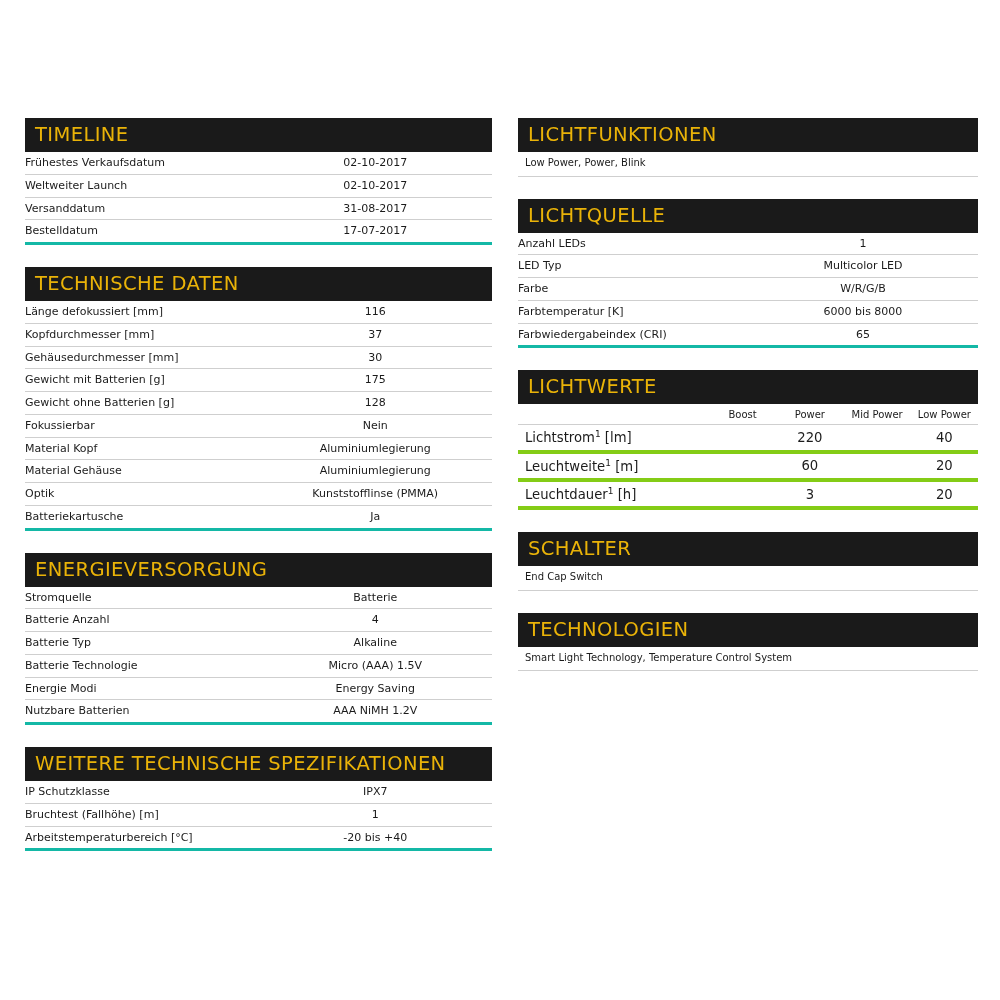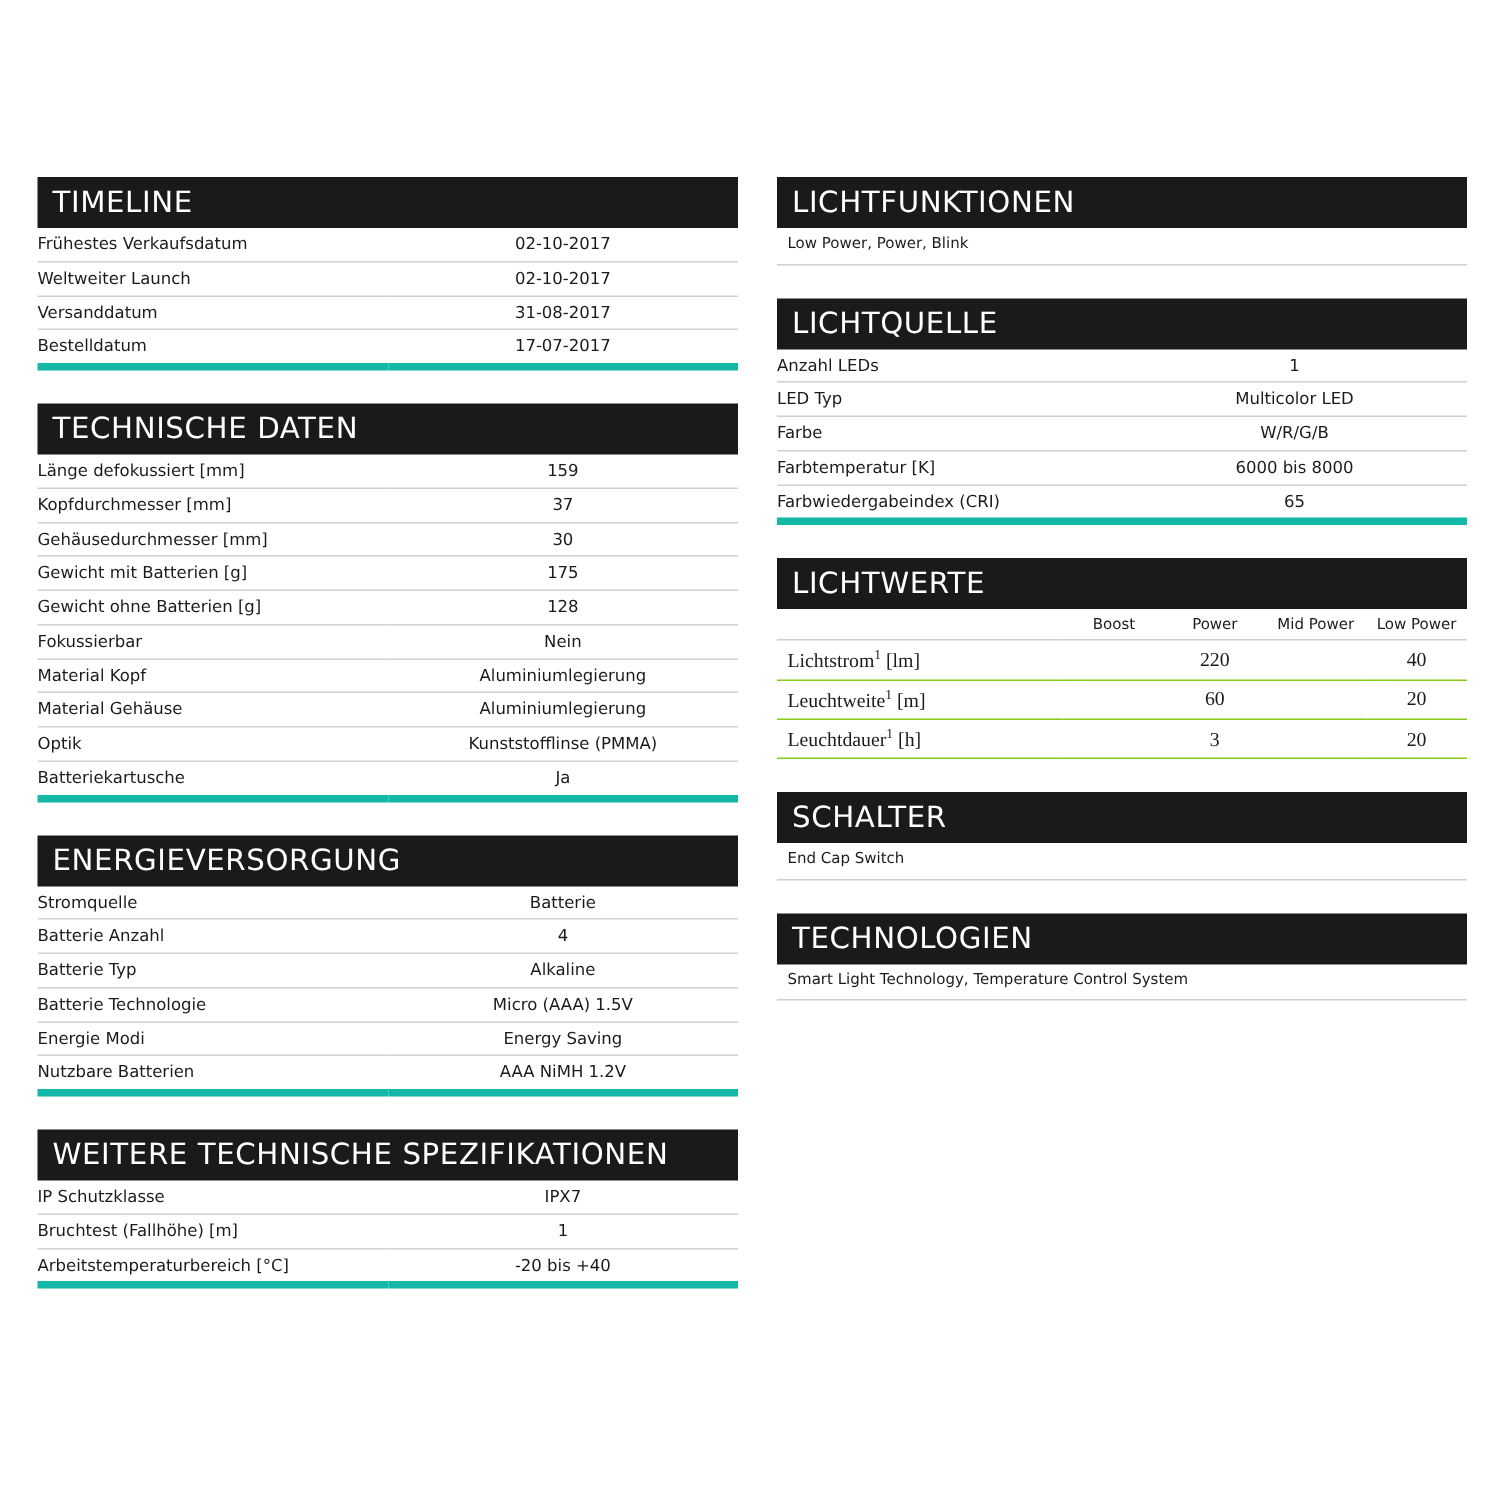--- a/index.html
+++ b/index.html
@@ -32,42 +32,42 @@
   .col-right {
     left: 518px;
     width: 460px;
   }
   .block {
     margin-bottom: 22px;
   }
   .block:last-child { margin-bottom: 0; }
   .bar {
     background: #1a1a1a;
-    color: #ffffff;
+    color: #eab308;
     font-size: 19.5px;
     letter-spacing: 0.4px;
     padding: 5px 10px 6px 10px;
     line-height: 1.18;
     font-family: "DejaVu Sans", sans-serif;
     font-weight: 400;
   }
   table.rows {
     width: 100%;
     border-collapse: collapse;
     table-layout: fixed;
   }
   table.rows td {
     font-size: 11px;
     padding: 4px 0 4px 0;
     border-bottom: 1px solid #cfcfcf;
     line-height: 1.25;
     vertical-align: middle;
   }
   table.rows tr:last-child td {
-    border-bottom: 5px solid #14b8a6;
+    border-bottom: 3px solid #14b8a6;
   }
   td.lbl {
     padding-left: 7px;
     text-align: left;
     white-space: nowrap;
     overflow: hidden;
   }
   td.val {
     text-align: center;
     padding-right: 22px;
@@ -94,23 +94,22 @@
   }
   table.values th.lblh {
     text-align: left;
     padding-left: 7px;
     width: 40%;
   }
   table.values td {
     font-size: 13.2px;
     padding: 4px 0 4px 0;
     text-align: center;
-    border-bottom: 1px solid #84cc16;
+    border-bottom: 4px solid #84cc16;
     vertical-align: middle;
-    font-family: Liberation Serif, serif;
   }
   table.values td.lbl {
     text-align: left;
     padding-left: 7px;
     white-space: nowrap;
   }
   sup { font-size: 9px; vertical-align: super; }
 </style>
 </head>
 <body>
@@ -139,21 +138,21 @@
             </tr>
           </tbody>
         </table>
       </div>
       <div class="block">
         <div class="bar">TECHNISCHE DATEN</div>
         <table class="rows">
           <tbody>
             <tr>
               <td class="lbl">Länge defokussiert [mm]</td>
-              <td class="val">159</td>
+              <td class="val">116</td>
             </tr>
             <tr>
               <td class="lbl">Kopfdurchmesser [mm]</td>
               <td class="val">37</td>
             </tr>
             <tr>
               <td class="lbl">Gehäusedurchmesser [mm]</td>
               <td class="val">30</td>
             </tr>
             <tr>

